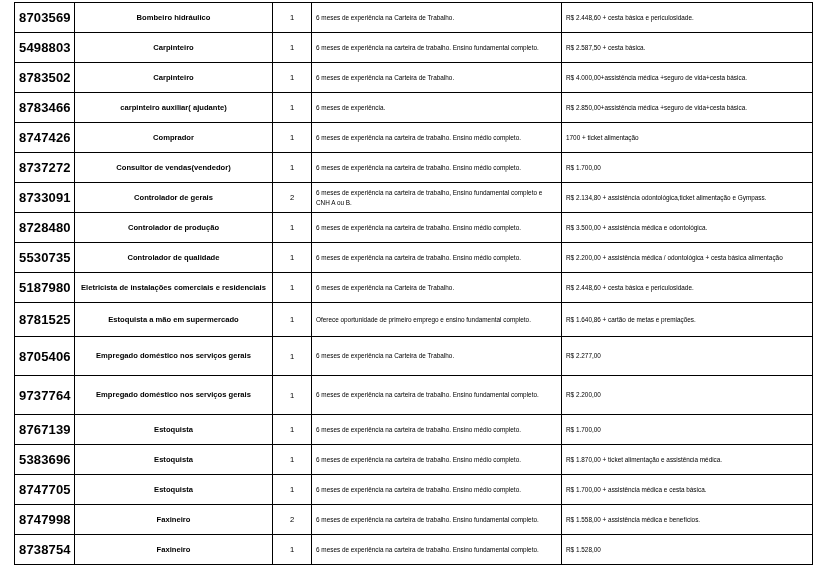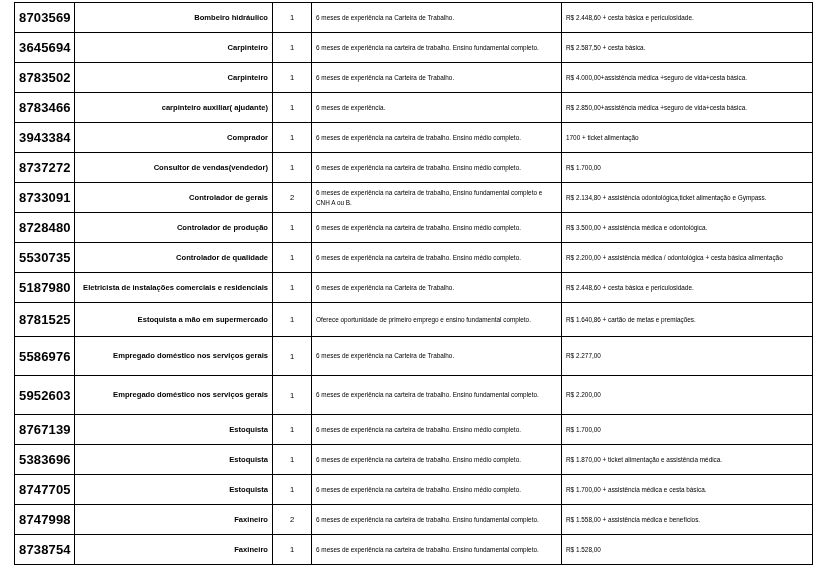--- a/index.html
+++ b/index.html
@@ -46,21 +46,21 @@
   col.c-exp   { width: 250px; }
   col.c-sal   { width: 251px; }
 
   td.cell-id {
     text-align: center;
     font-size: 13px;
     font-weight: bold;
     letter-spacing: 0.15px;
   }
   td.cell-cargo {
-    text-align: right;
+    text-align: center;
     font-size: 7.6px;
     font-weight: bold;
     padding-left: 5px;
     line-height: 1.25;
   }
   td.cell-qtd {
     text-align: center;
     font-size: 7.6px;
     font-weight: normal;
   }
@@ -99,42 +99,42 @@
       </colgroup>
       <tbody id="vagas-body">
           <tr class="row-h1">
             <td class="cell-id">8703569</td>
             <td class="cell-cargo">Bombeiro hidráulico</td>
             <td class="cell-qtd">1</td>
             <td class="cell-exp">6 meses de experiência na Carteira de Trabalho.</td>
             <td class="cell-sal">R$ 2.448,60 + cesta básica e periculosidade.</td>
           </tr>
           <tr class="row-h1">
-            <td class="cell-id">3645694</td>
+            <td class="cell-id">5498803</td>
             <td class="cell-cargo">Carpinteiro</td>
             <td class="cell-qtd">1</td>
             <td class="cell-exp">6 meses de experiência na carteira de trabalho. Ensino fundamental completo.</td>
             <td class="cell-sal">R$ 2.587,50 + cesta básica.</td>
           </tr>
           <tr class="row-h1">
             <td class="cell-id">8783502</td>
             <td class="cell-cargo">Carpinteiro</td>
             <td class="cell-qtd">1</td>
             <td class="cell-exp">6 meses de experiência na Carteira de Trabalho.</td>
             <td class="cell-sal">R$ 4.000,00+assistência médica +seguro de vida+cesta básica.</td>
           </tr>
           <tr class="row-h1">
             <td class="cell-id">8783466</td>
             <td class="cell-cargo">carpinteiro auxiliar( ajudante)</td>
             <td class="cell-qtd">1</td>
             <td class="cell-exp">6 meses de experiência.</td>
             <td class="cell-sal">R$ 2.850,00+assistência médica +seguro de vida+cesta básica.</td>
           </tr>
           <tr class="row-h1">
-            <td class="cell-id">3943384</td>
+            <td class="cell-id">8747426</td>
             <td class="cell-cargo">Comprador</td>
             <td class="cell-qtd">1</td>
             <td class="cell-exp">6 meses de experiência na carteira de trabalho. Ensino médio completo.</td>
             <td class="cell-sal">1700 + ticket alimentação</td>
           </tr>
           <tr class="row-h1">
             <td class="cell-id">8737272</td>
             <td class="cell-cargo">Consultor de vendas(vendedor)</td>
             <td class="cell-qtd">1</td>
             <td class="cell-exp">6 meses de experiência na carteira de trabalho. Ensino médio completo.</td>
@@ -169,28 +169,28 @@
             <td class="cell-sal">R$ 2.448,60 + cesta básica e periculosidade.</td>
           </tr>
           <tr class="row-h2">
             <td class="cell-id">8781525</td>
             <td class="cell-cargo">Estoquista a mão em supermercado</td>
             <td class="cell-qtd">1</td>
             <td class="cell-exp">Oferece oportunidade de primeiro emprego e ensino fundamental completo.</td>
             <td class="cell-sal">R$ 1.640,86 + cartão de metas e premiações.</td>
           </tr>
           <tr class="row-h3">
-            <td class="cell-id">5586976</td>
+            <td class="cell-id">8705406</td>
             <td class="cell-cargo">Empregado doméstico nos serviços gerais</td>
             <td class="cell-qtd">1</td>
             <td class="cell-exp">6 meses de experiência na Carteira de Trabalho.</td>
             <td class="cell-sal">R$ 2.277,00</td>
           </tr>
           <tr class="row-h3">
-            <td class="cell-id">5952603</td>
+            <td class="cell-id">9737764</td>
             <td class="cell-cargo">Empregado doméstico nos serviços gerais</td>
             <td class="cell-qtd">1</td>
             <td class="cell-exp">6 meses de experiência na carteira de trabalho. Ensino fundamental completo.</td>
             <td class="cell-sal">R$ 2.200,00</td>
           </tr>
           <tr class="row-h1">
             <td class="cell-id">8767139</td>
             <td class="cell-cargo">Estoquista</td>
             <td class="cell-qtd">1</td>
             <td class="cell-exp">6 meses de experiência na carteira de trabalho. Ensino médio completo.</td>

